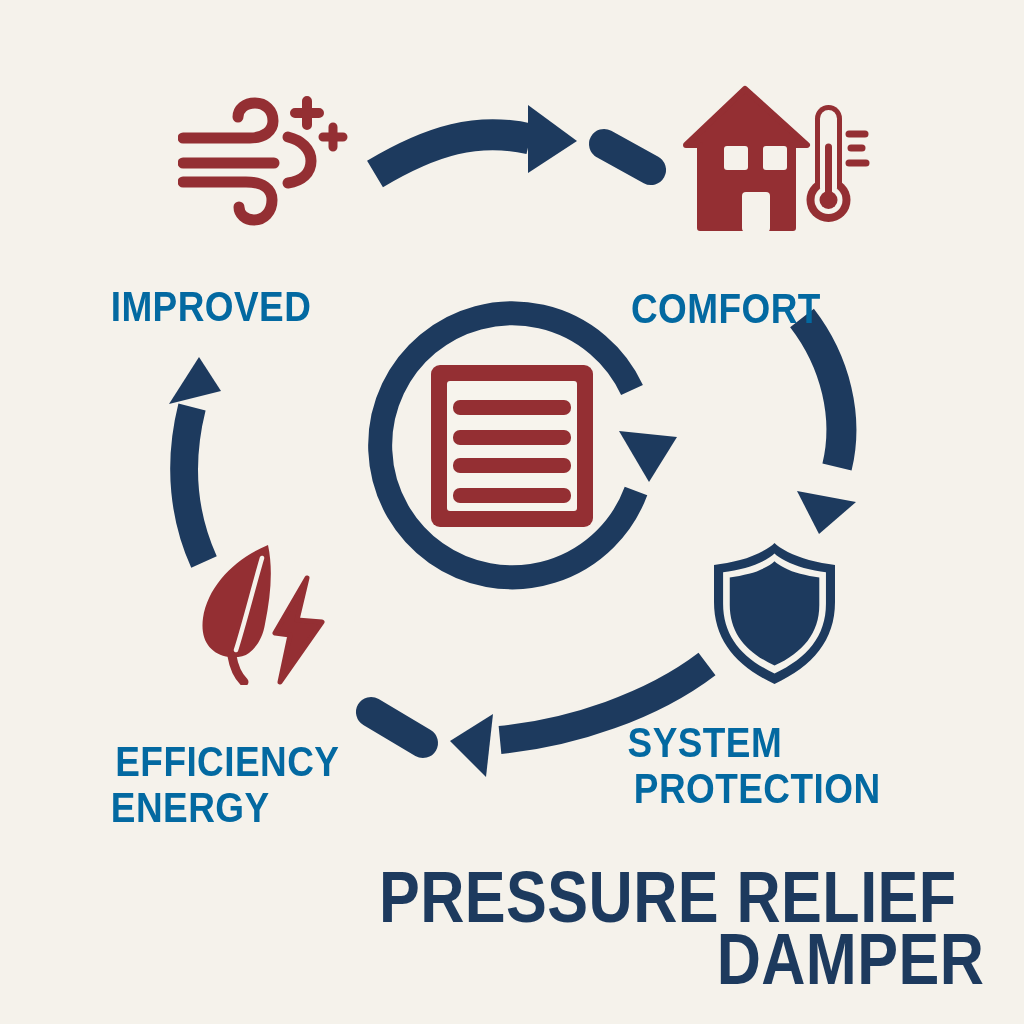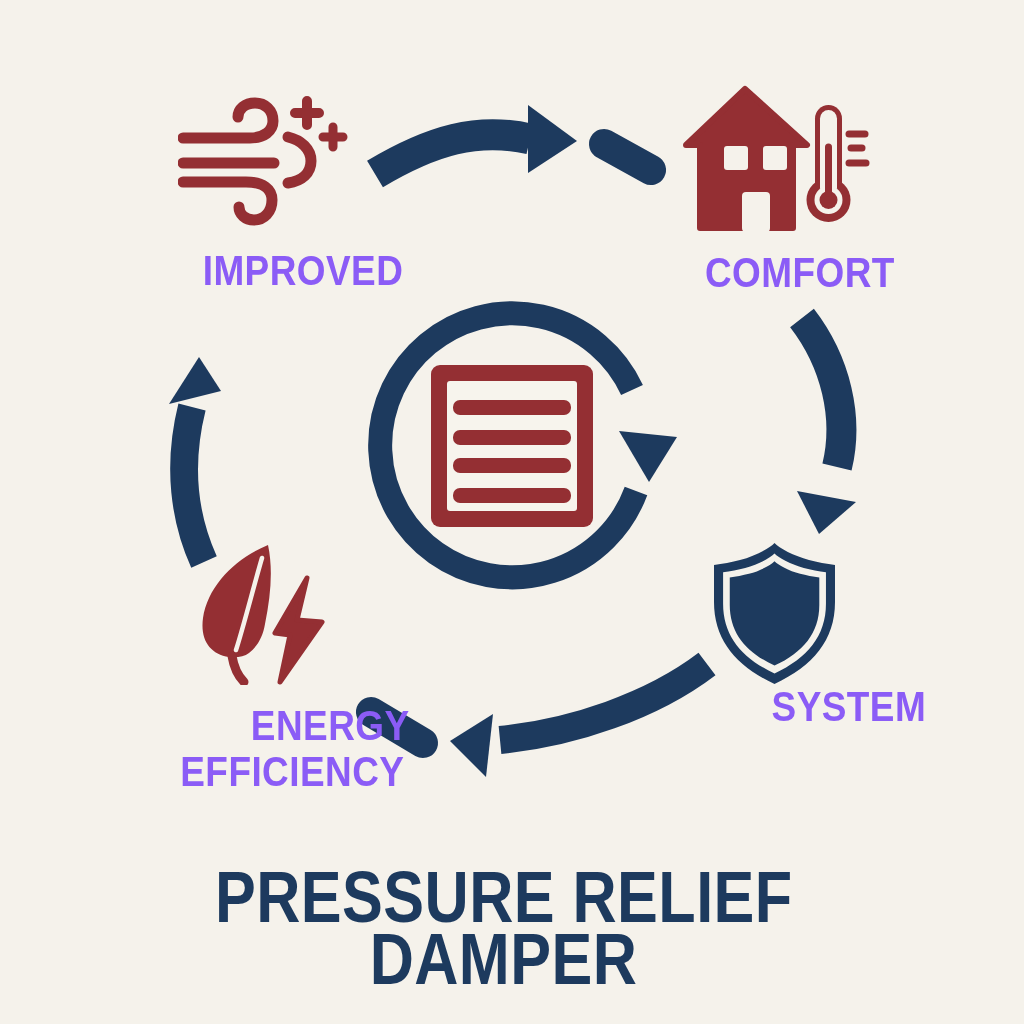--- a/index.html
+++ b/index.html
@@ -7,34 +7,35 @@
     position:relative;
     width:1024px;height:1024px;
     background:#f5f2eb;
     overflow:hidden;
     font-family:"Liberation Sans", sans-serif;
   }
   .abs{position:absolute;}
   svg{display:block;}
   .label{
     position:absolute;
-    text-align:right;
-    color:#8b5cf6;
+    text-align:left;
+    color:#0369a1;
     font-weight:700;
     font-size:42px;
     line-height:46px;
     letter-spacing:0.5px;
     white-space:nowrap;
+    margin-top:36px;
   }
   .label .line{display:block;}
   .label .cond{display:inline-block;transform:scaleX(0.88);transform-origin:50% 50%;}
   .title{
     position:absolute;
     left:0;top:866px;width:1008px;
-    text-align:center;
+    text-align:right;
     color:#1d3a5e;
     font-weight:700;
     font-size:72px;
     line-height:62px;
     letter-spacing:0.5px;
     white-space:nowrap;
   }
   .title .cond{display:inline-block;transform:scaleX(0.85);transform-origin:50% 50%;}
 </style>
 </head>
@@ -100,45 +101,46 @@
       <circle cx="145.5" cy="115" r="14" fill="#f5f2eb"></circle>
       <circle cx="145.5" cy="115" r="9" fill="#942f33"></circle>
       <path d="M145.5 62 V108" stroke="#942f33" stroke-width="7" stroke-linecap="round" fill="none"></path>
     </g>
     <g stroke="#942f33" stroke-width="7" stroke-linecap="round" fill="none">
       <path d="M166 49 H182"></path>
       <path d="M168 63 H179"></path>
       <path d="M166 78 H183"></path>
     </g>
   </svg>
-  <div class="label" style="left:588px;top:250px;width:320px">
+  <div class="label" style="left:618px;top:250px;width:320px">
     <span class="line"><span class="cond">COMFORT</span></span>
   </div>
 
   <svg class="abs" style="left:710px;top:540px" width="130" height="150" viewBox="0 0 130 150">
     <defs>
       <path id="sh" d="M64.5 3 C60 8 45 16 30 20 C22 22 12 24 4 25 L4 62 C4 100 26 126 64.5 144 C103 126 125 100 125 62 L125 25 C117 24 107 22 99 20 C84 16 69 8 64.5 3 Z"></path>
     </defs>
     <use href="#sh" fill="#1d3a5e"></use>
     <use href="#sh" transform="translate(9.7,11) scale(0.85)" fill="#f5f2eb"></use>
     <use href="#sh" transform="translate(16.8,19) scale(0.74)" fill="#1d3a5e"></use>
   </svg>
   <div class="label" style="left:617px;top:684px;width:320px">
     <span class="line"><span class="cond">SYSTEM</span></span>
+    <span class="line"><span class="cond">PROTECTION</span></span>
   </div>
 
   <svg class="abs" style="left:196px;top:540px" width="130" height="145" viewBox="0 0 130 145">
     <path d="M72 5 C40 18 12 45 7 78 C4 100 14 114 33 117 C40 118 48 117 53 113 C62 106 67 96 69 84 C75 55 77 28 72 5 Z" fill="#942f33"></path>
     <path d="M36 116 C38 128 42 136 48 142" stroke="#942f33" stroke-width="9" stroke-linecap="round" fill="none"></path>
     <path d="M40 110 C48 85 58 45 66 18" stroke="#f5f2eb" stroke-width="4.5" stroke-linecap="round" fill="none"></path>
     <path d="M111 38 L79 93 L94 95 L84 142 L126 82 L101 80 Z" fill="#942f33" stroke="#942f33" stroke-width="5" stroke-linejoin="round"></path>
   </svg>
   <div class="label" style="left:100px;top:703px;width:320px">
+    <span class="line"><span class="cond">EFFICIENCY</span></span>
     <span class="line"><span class="cond">ENERGY</span></span>
-    <span class="line"><span class="cond">EFFICIENCY</span></span>
   </div>
 
   <div class="title">
     <span class="line" style="display:block"><span class="cond">PRESSURE RELIEF</span></span>
     <span class="line" style="display:block"><span class="cond">DAMPER</span></span>
   </div>
 
 </div>
 
 </body></html>

